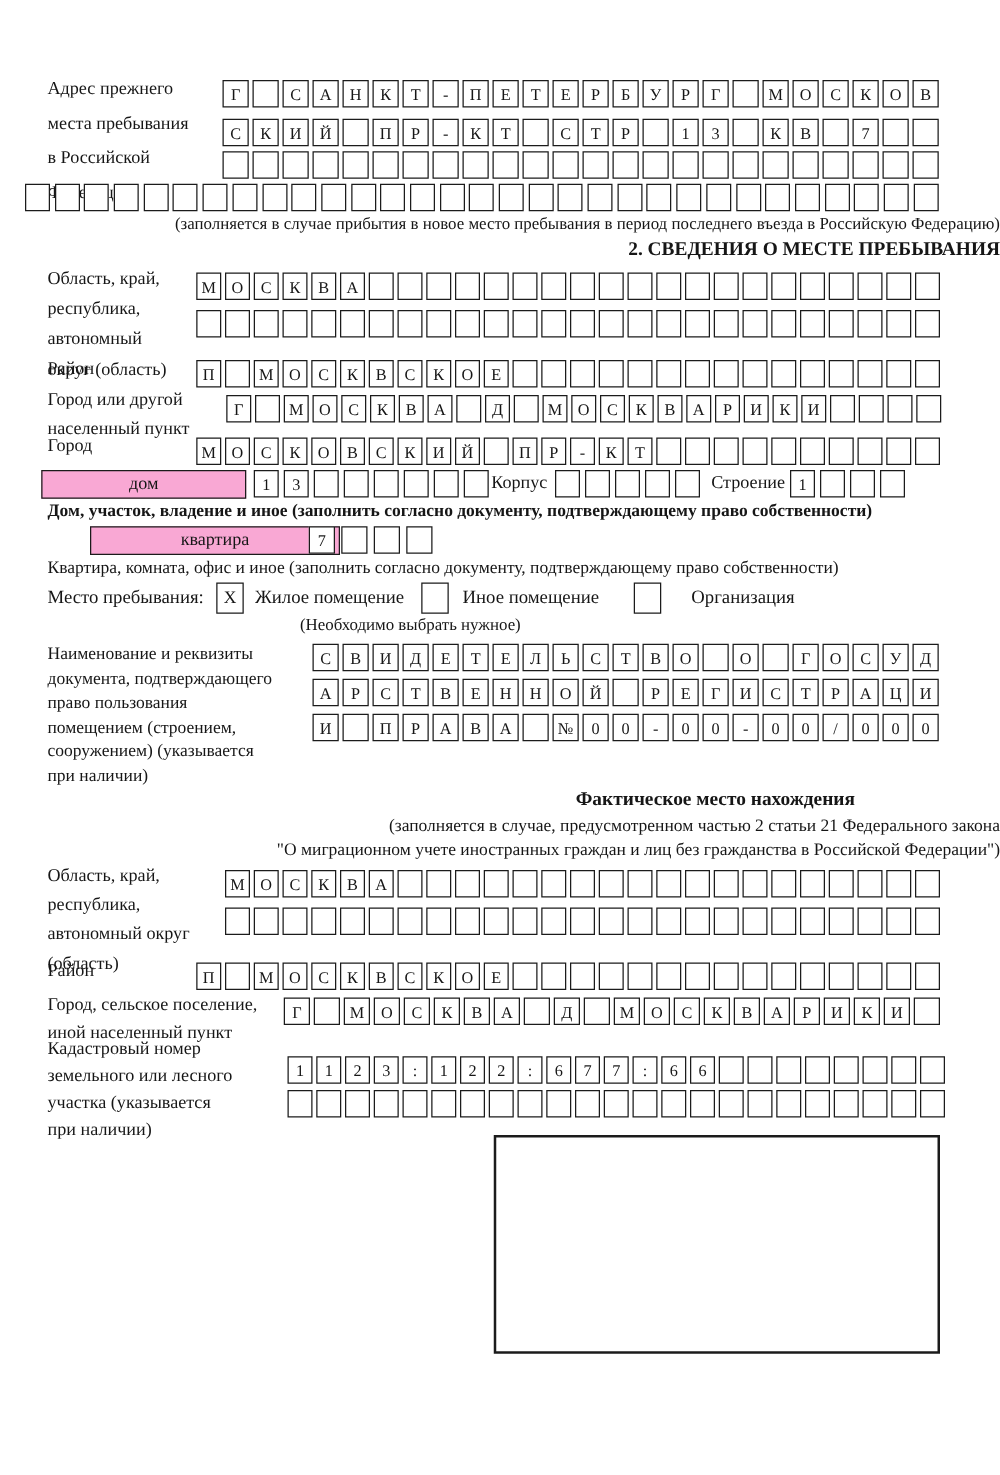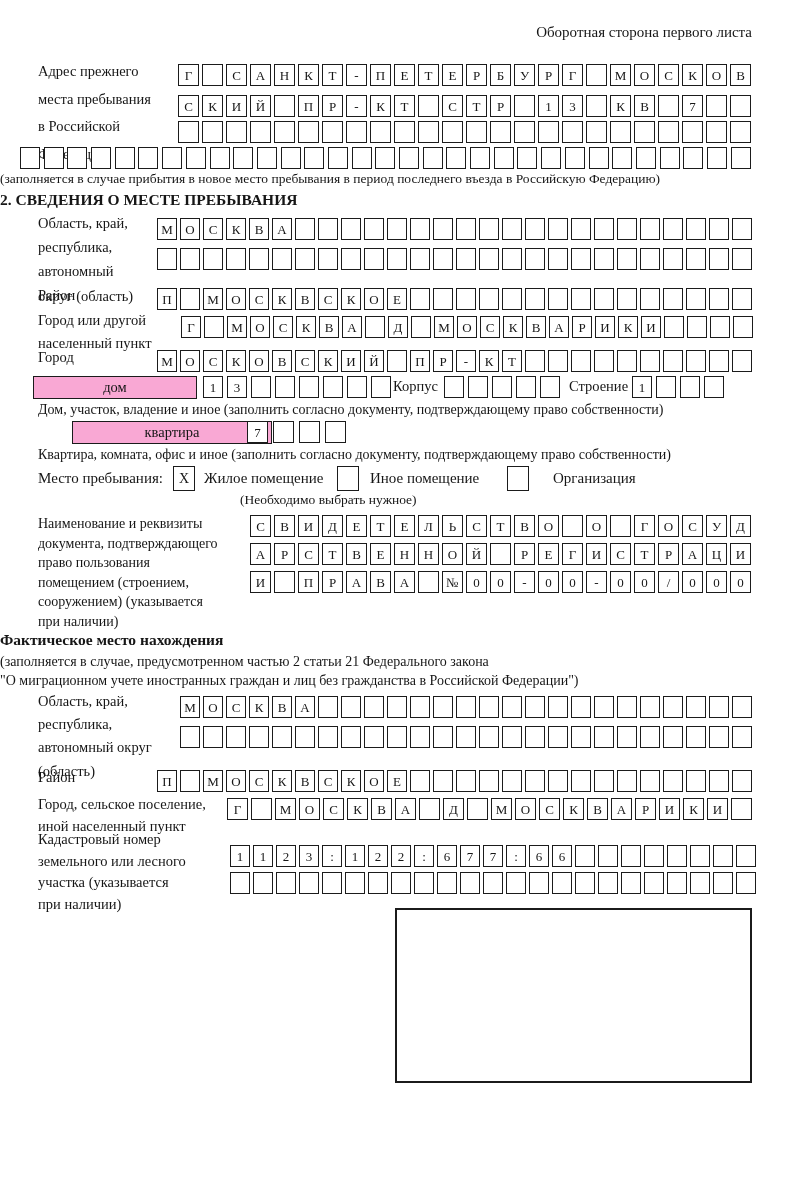--- a/index.html
+++ b/index.html
@@ -3,21 +3,21 @@
 <meta charset="utf-8">
 <style>
   html,body{margin:0;padding:0;background:#fff;}
   .page{
     position:relative;width:800px;height:1180px;background:#ffffff;
     font-family:"Liberation Serif","DejaVu Serif",serif;color:#161616;
     overflow:hidden;
   }
   .abs{position:absolute;}
   .ml{white-space:pre-line;}
-  .center{text-align:left;}
+  .center{text-align:right;}
   .right{text-align:right;}
   .bold{font-weight:bold;}
   .f15{font-size:15px;}
   .f155{font-size:15.5px;}
   .f145{font-size:14.5px;}
   .f14{font-size:14px;}
   .f135{font-size:13.5px;}
   .lh27{line-height:27.6px;}
   .lh24{line-height:24.2px;}
   .lh23{line-height:23.2px;}
@@ -43,21 +43,20 @@
     box-sizing:border-box;width:22px;height:25px;border:1.5px solid #1b1b1b;background:#fff;
     display:flex;align-items:center;justify-content:center;font-size:14px;
   }
   .stampbox{box-sizing:border-box;border:2px solid #1b1b1b;background:#fff;}
 </style>
 </head>
 <body>
 
 <div class="page">
 
-  <div class="abs right f15" style="left:0;top:24px;width:752px;">Оборотная сторона первого листа</div>
 
   <div class="abs ml f145 lh27" style="left:38px;top:58px;">Адрес прежнего
 места пребывания
 в Российской
 Федерации</div>
   <div class="abs cells w21" style="left:178px;top:64px;">
       <span class="cell">Г</span>
       <span class="cell"></span>
       <span class="cell">С</span>
       <span class="cell">А</span>
@@ -341,21 +340,21 @@
       <span class="cell"></span>
       <span class="cell"></span>
     </div>
   <div class="abs f145" style="left:569px;top:378px;">Строение</div>
   <div class="abs cells g4" style="left:632px;top:376px;">
       <span class="cell">1</span>
       <span class="cell"></span>
       <span class="cell"></span>
       <span class="cell"></span>
     </div>
-  <div class="abs f14" style="left:38px;top:402px;">Дом, участок, владение и иное (заполнить согласно документу, подтверждающему право собственности)</div>
+  <div class="abs f14" style="left:38px;top:402px;font-weight:bold;">Дом, участок, владение и иное (заполнить согласно документу, подтверждающему право собственности)</div>
 
   <div class="abs boxlabel" style="left:33px;top:421px;width:200px;height:23px;margin-left:39px;">квартира</div>
   <div class="abs cells g5 w21" style="left:247px;top:421px;">
       <span class="cell">7</span>
       <span class="cell"></span>
       <span class="cell"></span>
       <span class="cell"></span>
     </div>
   <div class="abs f14" style="left:38px;top:447px;">Квартира, комната, офис и иное (заполнить согласно документу, подтверждающему право собственности)</div>
 

